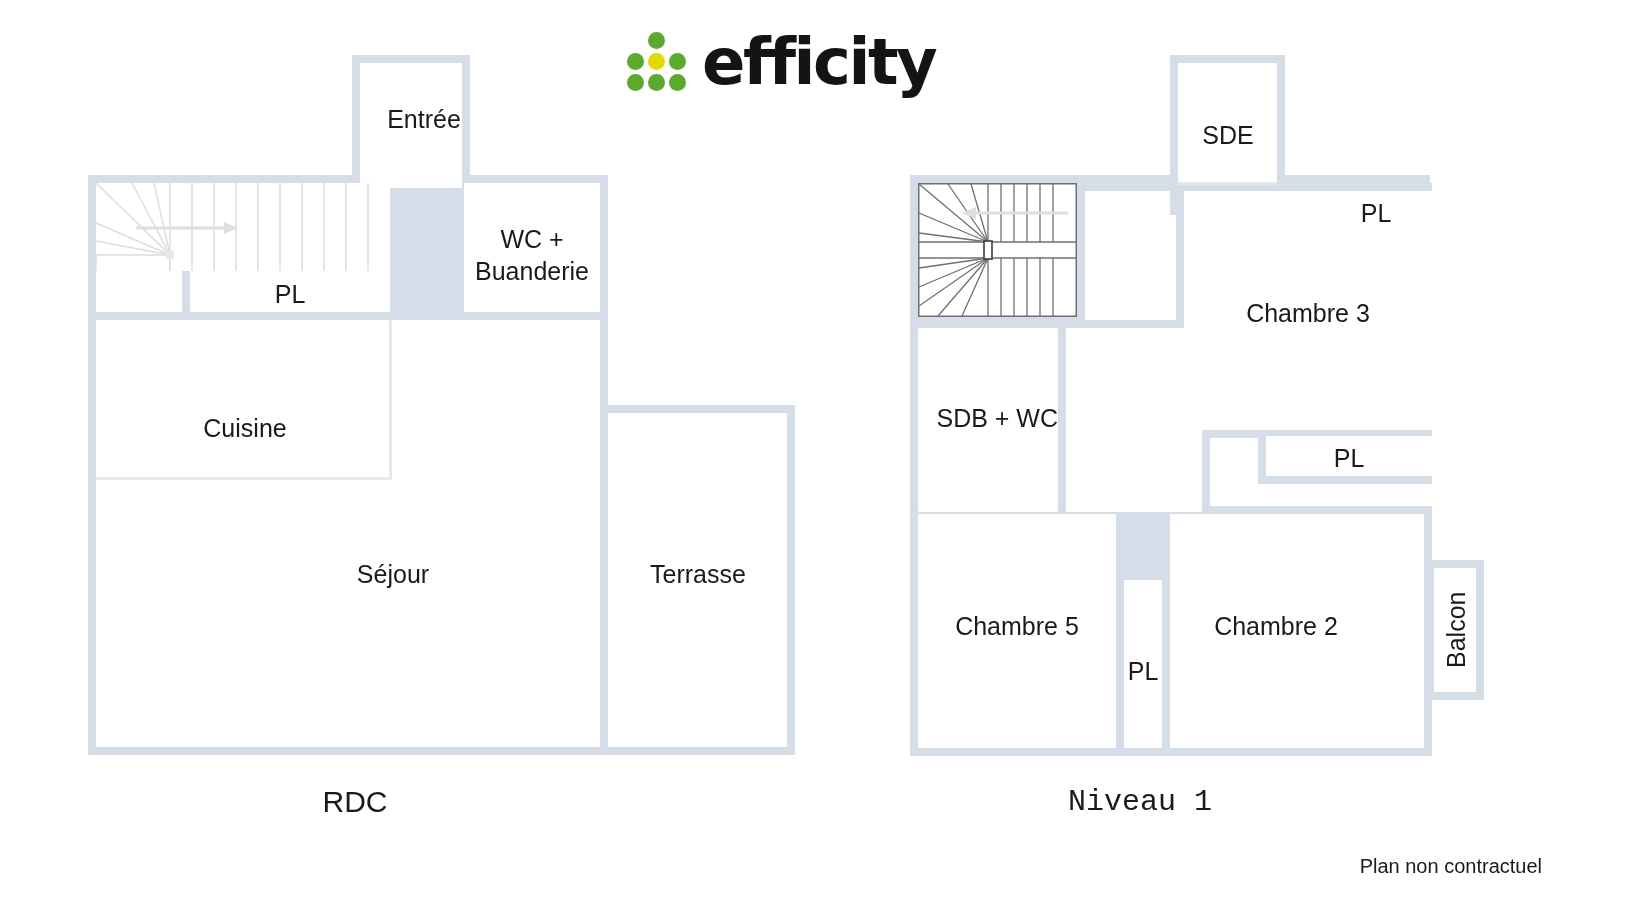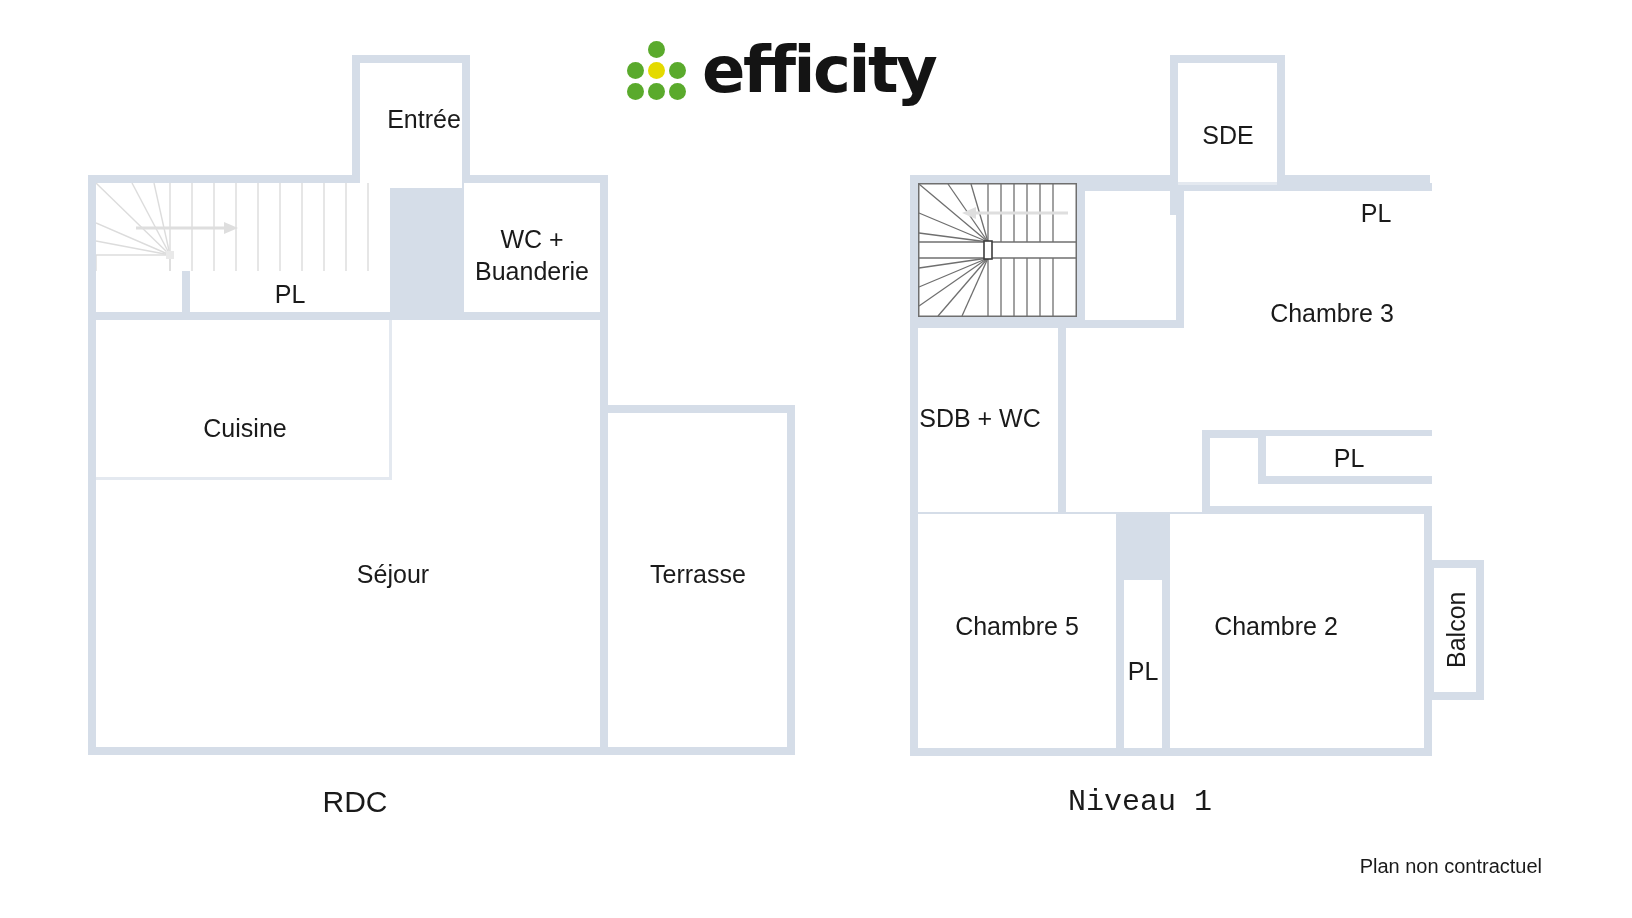--- a/index.html
+++ b/index.html
@@ -18,21 +18,20 @@
   }
 
   
   #brand-logo {
     position: absolute;
     left: 626px;
     top: 30px;
     width: 300px;
     height: 80px;
     display: flex;
-    align-items: center;
     gap: 14px;
   }
   .logo-dots {
     position: relative;
     width: 62px;
     height: 62px;
     flex: 0 0 auto;
   }
   .logo-dots .dot {
     position: absolute;
@@ -288,23 +287,23 @@
     </g>
 
     <g>
       <line x1="58" y1="30" x2="150" y2="30" stroke="#dedede" stroke-width="3"></line>
       <polygon points="58,24 44,30 58,36" fill="#dedede"></polygon>
     </g>
   </svg>
 
   <div class="room-label" style="left:298px; top:79px;  width:100px;">SDE</div>
   <div class="room-label" style="left:440px; top:157px; width:112px;">PL</div>
-  <div class="room-label" style="left:304px; top:257px; width:248px;padding-left:24px;">Chambre 3</div>
+  <div class="room-label" style="left:304px; top:257px; width:248px;">Chambre 3</div>
   <div class="room-label" style="left:386px; top:402px; width:166px;">PL</div>
-  <div class="room-label" style="left:30px;  top:362px; width:140px;">SDB + WC</div>
+  <div class="room-label" style="left:38px;  top:362px; width:140px;text-align:right;">SDB + WC</div>
   <div class="room-label" style="left:38px;  top:570px; width:198px;">Chambre 5</div>
   <div class="room-label" style="left:238px; top:615px; width:50px;">PL</div>
   <div class="room-label" style="left:290px; top:570px; width:212px;">Chambre 2</div>
   <div class="room-label vertical" style="left:556px; top:540px; width:40px; height:100px; display:flex; align-items:center; justify-content:center;">Balcon</div>
 
   <div class="floor-caption" style="left:140px; top:745px; width:240px;font-family:Liberation Mono, monospace;">Niveau 1</div>
 </div>
 
 <div id="disclaimer">Plan non contractuel</div>
 

